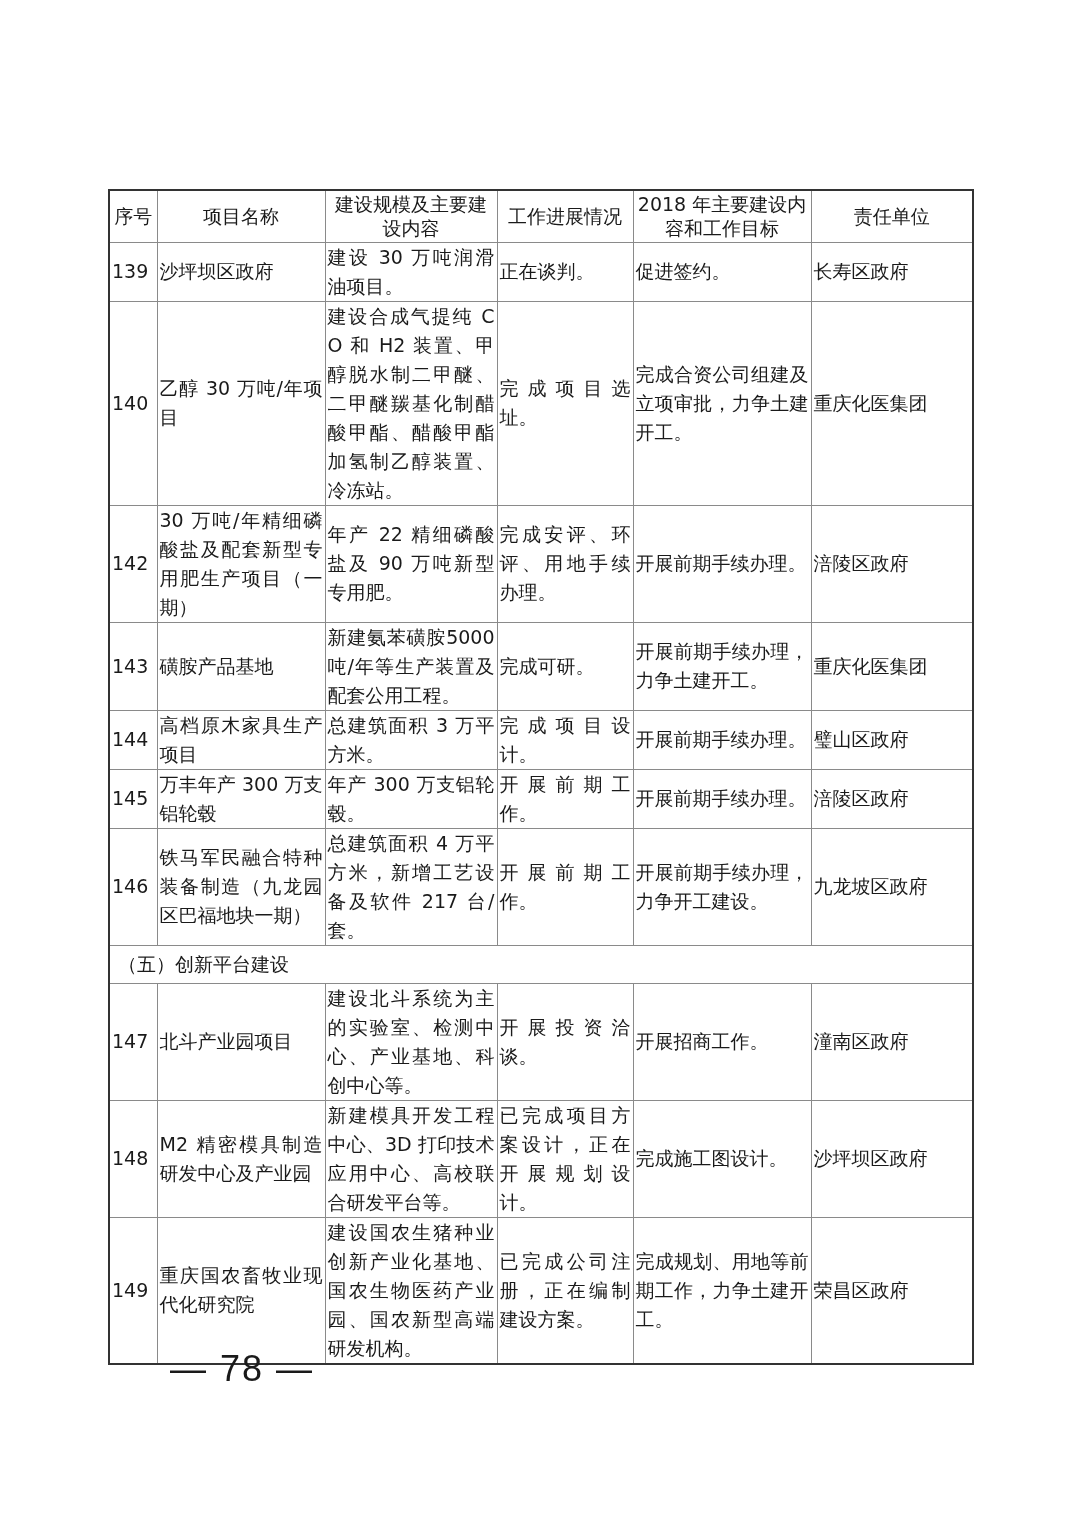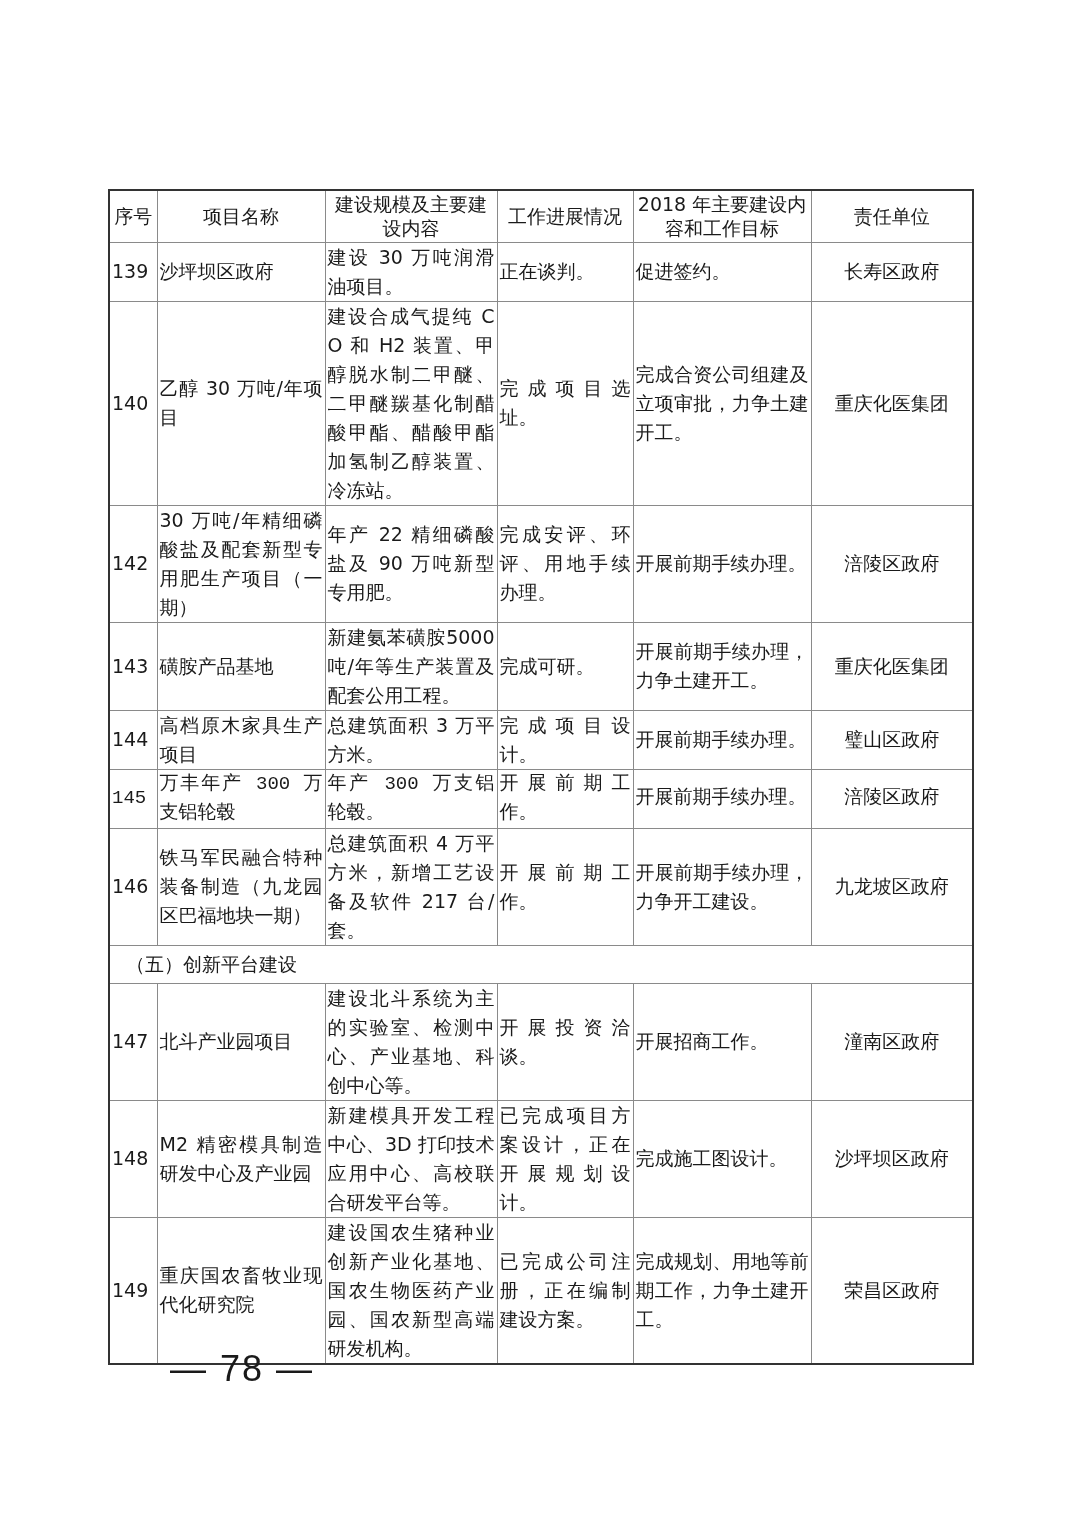--- a/index.html
+++ b/index.html
@@ -5,23 +5,23 @@
   html, body { margin:0; padding:0; background:#ffffff; }
   body { width:1074px; height:1520px; position:relative; overflow:hidden;
          font-family:"DejaVu Sans","Liberation Sans",sans-serif; color:#1a1a1a; }
   .page-table { position:absolute; left:108px; top:189px; width:864px;
                 border-collapse:collapse; table-layout:fixed;
                 border:2px solid #333; font-size:19px; line-height:29px; }
   .page-table td, .page-table th { border:1px solid #8a8a8a; padding:0 2px;
                 vertical-align:middle; font-weight:normal; word-break:break-all; }
   .page-table th { text-align:center; line-height:24px; }
   .c-no { }
-  .c-unit { text-align:center; }
+  .c-unit { }
   .justify { text-align:justify; }
-  .section-row td { padding-left:16px; }
+  .section-row td { padding-left:8px; }
   .footer { position:absolute; left:170px; top:1348px; font-size:36px;
             font-family:"Liberation Sans",sans-serif; letter-spacing:2px; }
 </style>
 </head>
 <body>
 
 <table class="page-table">
   <colgroup>
     <col style="width:48px">
     <col style="width:168px">
@@ -74,21 +74,21 @@
         <td class="c-unit">重庆化医集团</td>
       </tr>
       <tr style="height: 58px; margin-left: 12px;">
         <td class="c-no">144</td>
         <td class="justify">高档原木家具生产项目</td>
         <td class="justify">总建筑面积 3 万平方米。</td>
         <td class="justify">完成项目设计。</td>
         <td class="justify">开展前期手续办理。</td>
         <td class="c-unit">璧山区政府</td>
       </tr>
-      <tr style="height: 58px; font-family: Liberation Mono, monospace;">
+      <tr style="height: 58px;">
         <td class="c-no">145</td>
         <td class="justify">万丰年产 300 万支铝轮毂</td>
         <td class="justify">年产 300 万支铝轮毂。</td>
         <td class="justify">开展前期工作。</td>
         <td class="justify">开展前期手续办理。</td>
         <td class="c-unit">涪陵区政府</td>
       </tr>
       <tr style="height: 88px;">
         <td class="c-no">146</td>
         <td class="justify">铁马军民融合特种装备制造（九龙园区巴福地块一期）</td>

